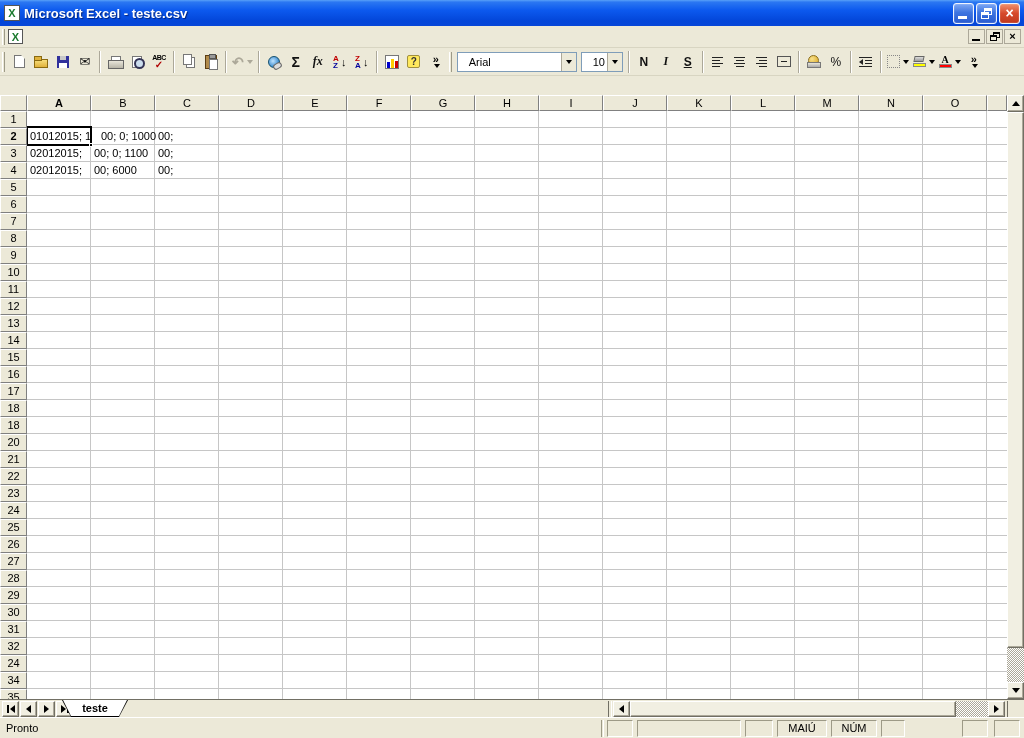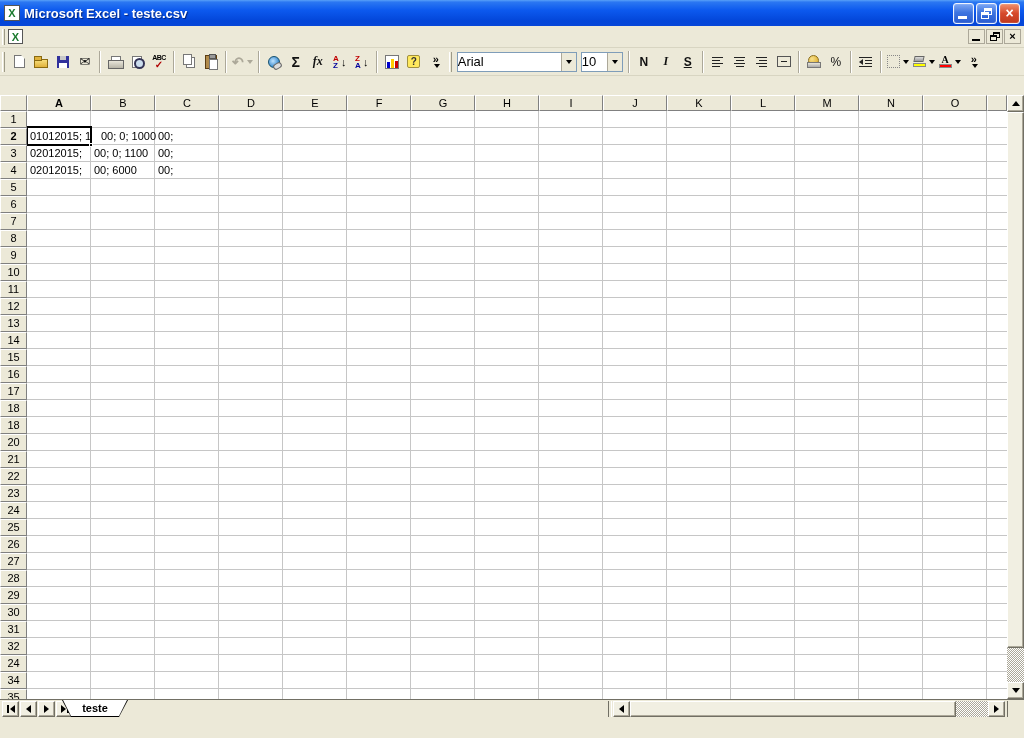--- a/index.html
+++ b/index.html
@@ -43,21 +43,21 @@
   .tgrip { width:3px; height:20px; margin:0 3px 0 2px; border-left:1px solid #fff; border-right:1px solid #9D9A87; flex:none; }
   .tsep { width:2px; height:22px; margin:0 3px; border-left:1px solid #ACA899; border-right:1px solid #fff; flex:none; }
   .tbtn { min-width:22px; height:22px; display:flex; align-items:center; justify-content:center; gap:1px;
     padding:0 2px; flex:none; position:relative; }
   .tbtn.disabled .tlabel { color:#ACA899; }
   .tlabel { font-size:12px; color:#111; }
   .dd { width:0; height:0; border-left:3px solid transparent; border-right:3px solid transparent; border-top:4px solid #000; margin-left:2px; }
   .dd.grey { border-top-color:#ACA899; }
 
   .combo { height:20px; background:#fff; border:1px solid #7F9DB9; display:flex; align-items:center; margin:0 2px; flex:none; }
-  .combo-val { flex:1; padding-left:0; font-size:13px; color:#000; }
+  .combo-val { flex:1; padding-left:11px; font-size:11px; color:#000; }
   .combo-btn { width:15px; height:100%; background:#ECE9D8; border-left:1px solid #ACA899; display:flex; align-items:center; justify-content:center; }
   .combo-btn .dd { margin:0; }
 
   
   .ic { flex:none; position:relative; }
   .ic-new { width:11px; height:13px; background:#fff; border:1px solid #777; }
   .ic-new::after { content:""; position:absolute; right:-1px; top:-1px; border-left:4px solid transparent; border-top:4px solid #ECE9D8; }
   .ic-open { width:14px; height:9px; background:linear-gradient(#F7DE7C,#E0B23C); border:1px solid #8A6A10; margin-top:4px; position:relative; }
   .ic-open::before { content:""; position:absolute; left:-1px; top:-4px; width:6px; height:3px; background:#E0B23C; border:1px solid #8A6A10; }
   .ic-save { width:12px; height:12px; background:#31319C; position:relative; }
@@ -488,14 +488,27 @@
         </div>
       <div class="hthumb"></div>
       <div class="htrack checker"></div>
       <div class="sb-btn h-right">
           <div class="tri-right"></div>
         </div>
     </div>
     <div class="tab-corner"></div>
   </div>
 
+  <div class="statusbar">
+    <div class="status-mode">Pronto</div>
+    <div class="status-div"></div>
+    <div id="status-panels"></div>
+  <div class="spanel" style="left: 607px; width: 26px;"></div>
+      <div class="spanel" style="left: 637px; width: 104px;"></div>
+      <div class="spanel" style="left: 745px; width: 28px;"></div>
+      <div class="spanel" style="left: 777px; width: 50px;">MAIÚ</div>
+      <div class="spanel" style="left: 831px; width: 46px;">NÚM</div>
+      <div class="spanel" style="left: 881px; width: 24px;"></div>
+      <div class="spanel" style="left: 962px; width: 26px;"></div>
+      <div class="spanel" style="left: 994px; width: 26px;"></div>
+    </div>
 
 </div>
 
 </body></html>

